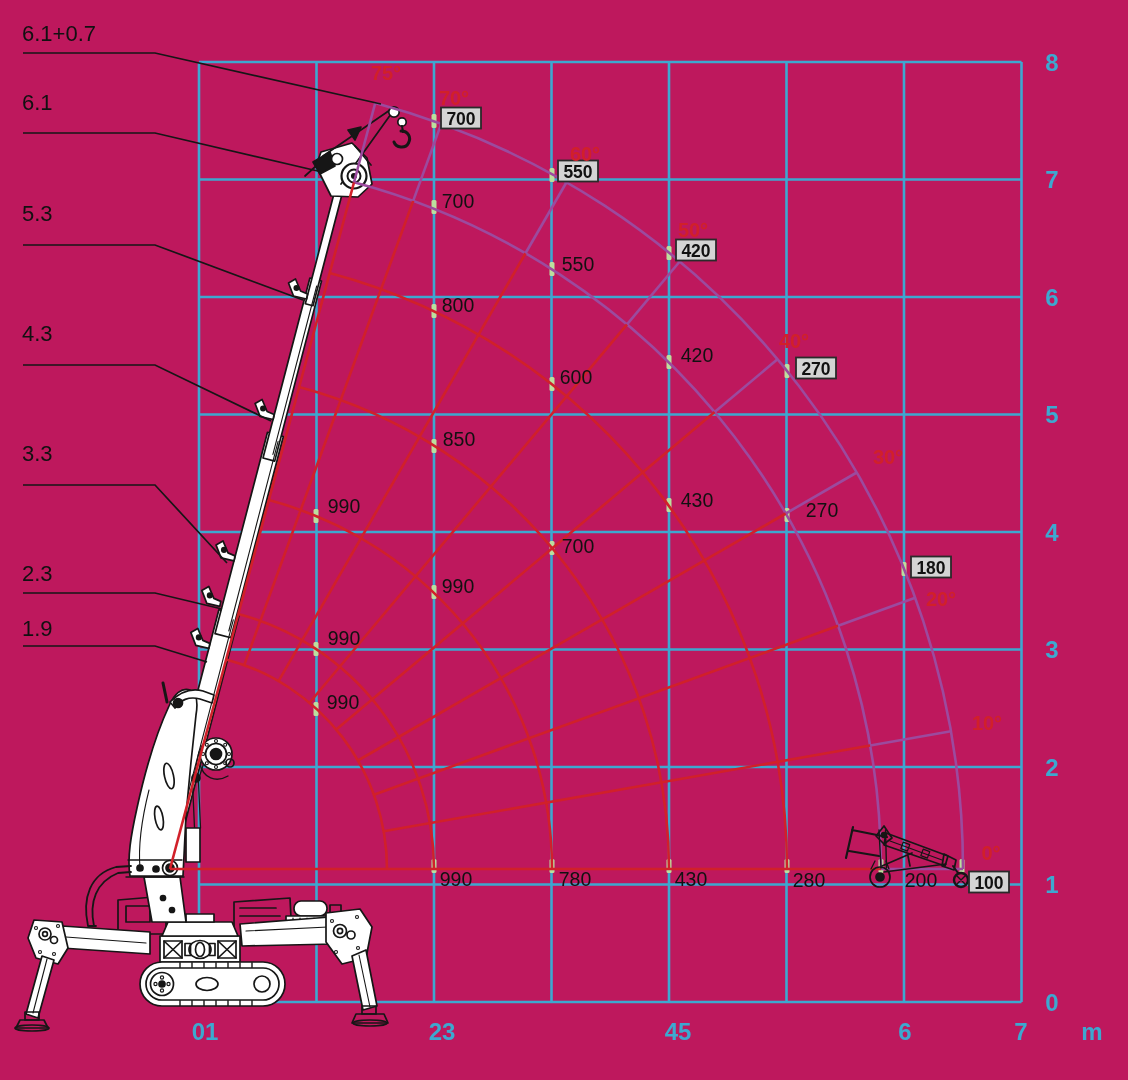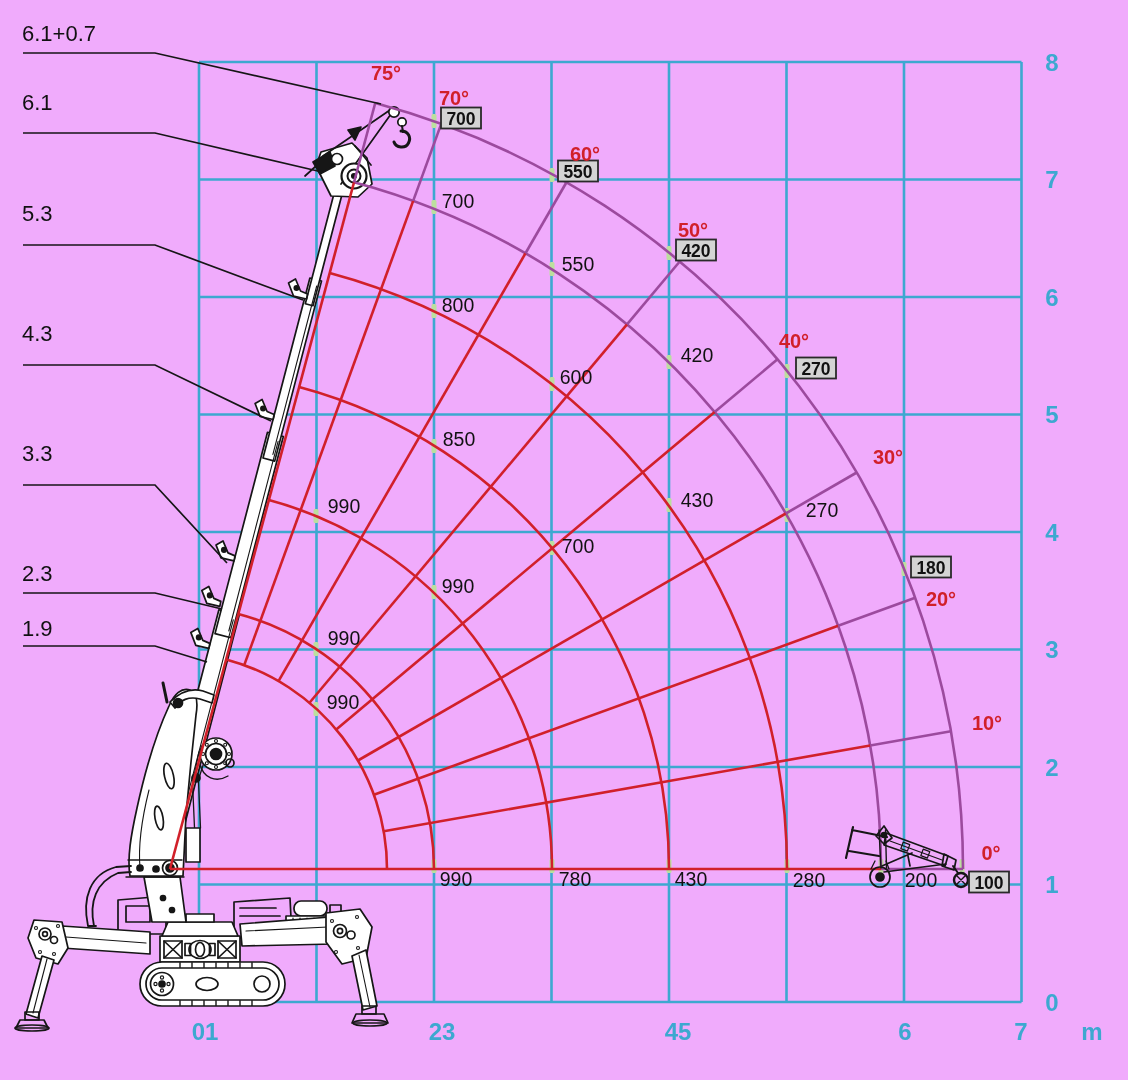--- a/index.html
+++ b/index.html
@@ -1,17 +1,17 @@
 <!DOCTYPE html>
 <html><head>
 <meta charset="utf-8">
 <style>
   html, body { margin: 0; padding: 0; background: #ffffff; }
   body { font-family: "Liberation Sans", sans-serif; }
-  #page { position: relative; width: 1128px; height: 1080px; background: #f0abfc; overflow: hidden; }
+  #page { position: relative; width: 1128px; height: 1080px; background: #be185d; overflow: hidden; }
   svg { display: block; }
   text { user-select: none; }
 </style>
 </head>
 <body>
 
 <div id="page">
   <svg id="chart" width="1128" height="1080" viewBox="0 0 1128 1080">
     <g id="grid-layer">
         <line x1="199" y1="62" x2="199" y2="1002" stroke="#3da8d0" stroke-width="2.6"></line>

